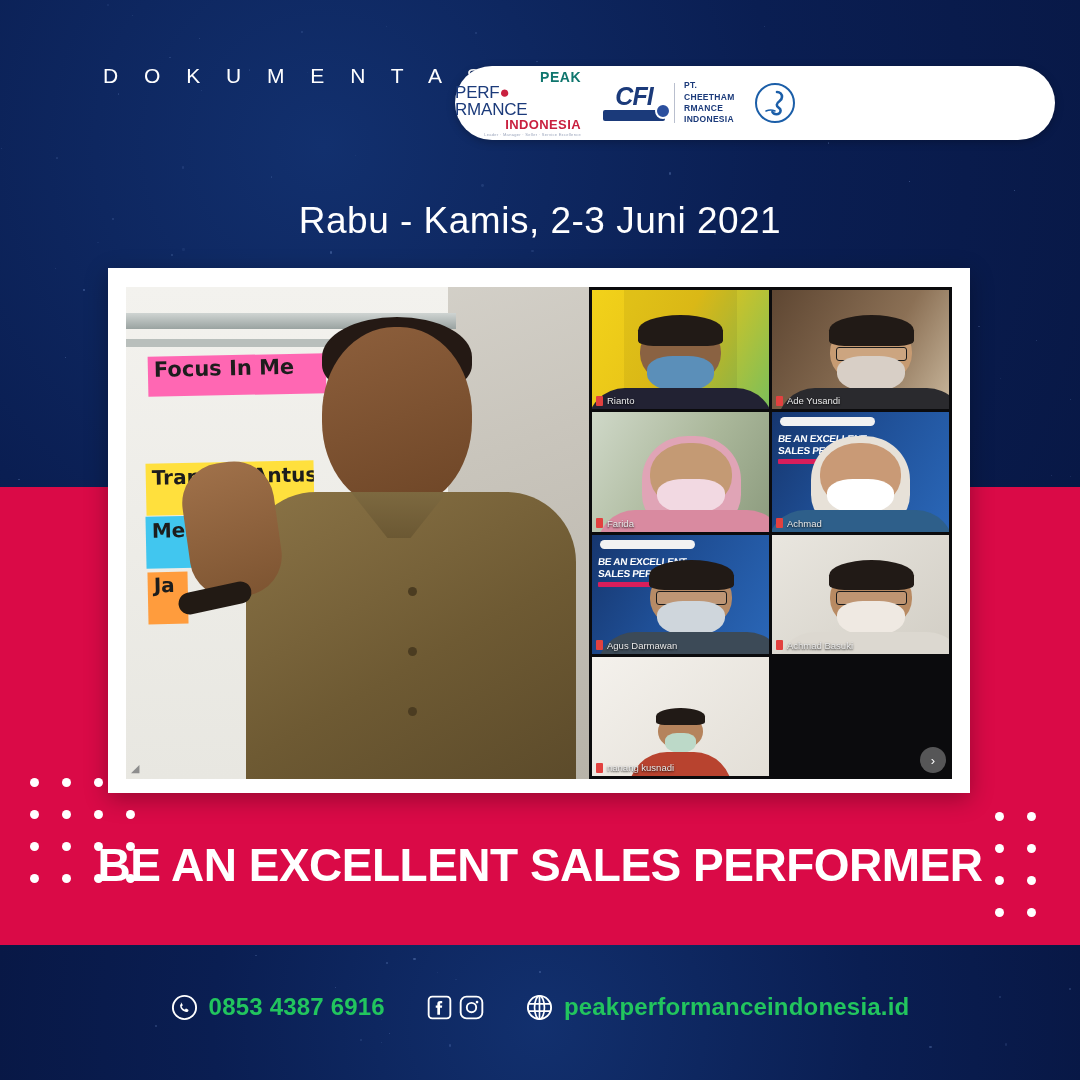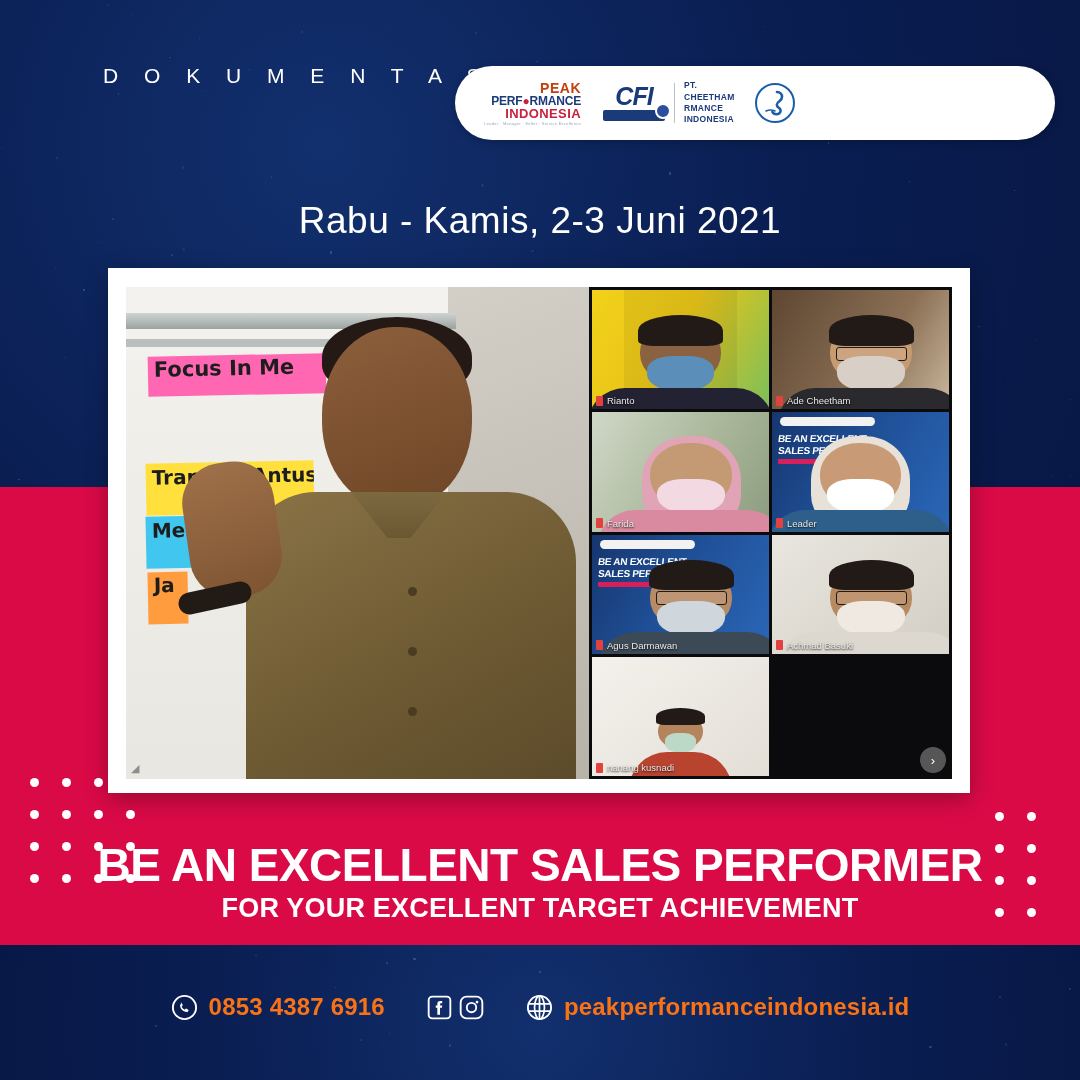--- a/index.html
+++ b/index.html
@@ -23,22 +23,22 @@
     position:absolute;left:103px;top:64px;color:#ffffff;font-size:21px;
     letter-spacing:10px;font-weight:400;
   }
   .logobar{
     position:absolute;left:455px;top:66px;width:600px;height:74px;
     background:#ffffff;border-radius:37px;display:flex;align-items:center;
     box-shadow:0 2px 8px rgba(0,0,0,.25);
   }
   .logo-pp{width:130px;display:flex;flex-direction:column;align-items:flex-end;
     padding-right:4px;line-height:1;}
-  .pp-l1{color:#c2410c;font-size:14px;font-weight:700;letter-spacing:.5px;}
-  .pp-l2{color:#1b3a7a;font-size:12px;font-weight:700;letter-spacing:-.2px;}
+  .pp-l1{color:#0f766e;font-size:14px;font-weight:700;letter-spacing:.5px;}
+  .pp-l2{color:#1b3a7a;font-size:17px;font-weight:400;letter-spacing:-.2px;}
   .pp-l3{color:#c9203f;font-size:13px;font-weight:700;letter-spacing:.4px;}
   .pp-l4{color:#9aa4bb;font-size:4px;letter-spacing:.3px;margin-top:2px;}
   .pp-o{display:inline-block;color:#c9203f;}
   .logo-cfi{display:flex;align-items:center;gap:9px;margin-left:18px;}
   .cfi-mark{display:flex;flex-direction:column;align-items:center;}
   .cfi-word{font-size:25px;font-weight:700;font-style:italic;color:#1b3a7a;
     letter-spacing:-1px;line-height:.9;position:relative;}
   .cfi-bar{width:62px;height:11px;background:#1b3a7a;border-radius:2px;margin-top:2px;
     position:relative;}
   .cfi-ball{position:absolute;right:-6px;top:-7px;width:16px;height:16px;border-radius:50%;
@@ -119,21 +119,21 @@
 
   
   .ban1{position:absolute;left:0;top:838px;width:1080px;text-align:center;color:#fff;
     font-size:46px;font-weight:700;letter-spacing:-.5px;
     font-family:"Liberation Sans", sans-serif;}
   .ban2{position:absolute;left:0;top:893px;width:1080px;text-align:center;color:#fff;
     font-size:27px;font-weight:700;letter-spacing:.2px;}
 
   
   .footer{position:absolute;left:0;top:993px;width:1080px;display:flex;justify-content:center;
-    align-items:center;gap:42px;color:#f97316;}
+    align-items:center;gap:42px;color:#22c55e;}
   .fitem{display:flex;align-items:center;gap:11px;font-size:24px;font-weight:700;letter-spacing:.2px;}
   .ic{flex:none;display:flex;align-items:center;justify-content:center;}
   .ic svg{display:block;}
 </style>
 </head>
 <body>
 
 <div class="stage">
 
   <div class="band-top"></div>
@@ -315,21 +315,21 @@
           </div>
           <div class="tile">
             <div class="pfill" style="background:linear-gradient(120deg,#5e4632 0%,#8b7055 60%,#c9b79c 100%)"></div>
             <div class="ava" style="left:33%;top:26%;width:46%;height:54%;background:#c79b72"></div>
             <div class="ava" style="left:32%;top:21%;width:48%;height:25.919999999999998%;background:#211a16;border-radius:50% 50% 18% 18%"></div>
             <div style="position:absolute;left:36%;top:47.6%;width:40%;height:11.88%;border:1.6px solid #1b1b1b;border-radius:3px;background:rgba(255,255,255,.10)"></div>
             <div class="mask" style="left:37%;top:55.7%;width:38%;height:29.700000000000003%;background:#d8cfc6"></div>
             <div style="position:absolute;left:3.1000000000000014%;top:82%;width:105.8%;height:60%;background:#2a2a2e;border-radius:38px 38px 0 0"></div>
             <div class="nm">
               <span class="micon"></span>
-              <span>Ade Cheetham</span>
+              <span>Ade Yusandi</span>
             </div>
           </div>
           <div class="tile">
             <div class="pfill" style="background:linear-gradient(120deg,#cfd8c8 0%,#aab79a 55%,#8c9b7e 100%)"></div>
             <div class="ava" style="left:28%;top:20%;width:56%;height:80%;background:#e0a4b6;border-radius:46% 46% 38% 38%"></div>
             <div class="ava" style="left:33%;top:26%;width:46%;height:54%;background:#c49a74"></div>
             <div class="mask" style="left:37%;top:55.7%;width:38%;height:29.700000000000003%;background:#f2d9e2"></div>
             <div style="position:absolute;left:3.1000000000000014%;top:82%;width:105.8%;height:60%;background:#d98aa0;border-radius:38px 38px 0 0"></div>
             <div class="nm">
               <span class="micon"></span>
@@ -342,21 +342,21 @@
               <span class="vt1">BE AN EXCELLENT</span>
               <span class="vt2">SALES PERFORMER</span>
               <span class="vt3"></span>
             </div>
             <div class="ava" style="left:22%;top:20%;width:56%;height:80%;background:#e7e1d8;border-radius:46% 46% 38% 38%"></div>
             <div class="ava" style="left:27%;top:26%;width:46%;height:54%;background:#c99a76"></div>
             <div class="mask" style="left:31%;top:55.7%;width:38%;height:29.700000000000003%;background:#ffffff"></div>
             <div style="position:absolute;left:-2.8999999999999986%;top:82%;width:105.8%;height:60%;background:#2e5f8a;border-radius:38px 38px 0 0"></div>
             <div class="nm">
               <span class="micon"></span>
-              <span>Leader</span>
+              <span>Achmad</span>
             </div>
           </div>
           <div class="tile">
             <div class="vbg">
               <span class="vbar"></span>
               <span class="vt1">BE AN EXCELLENT</span>
               <span class="vt2">SALES PERFORMER</span>
               <span class="vt3"></span>
             </div>
             <div class="ava" style="left:33%;top:26%;width:46%;height:54%;background:#b78b66"></div>
@@ -421,21 +421,20 @@
       <b style="left: 32px; top: 0px;"></b>
       <b style="left: 0px; top: 32px;"></b>
       <b style="left: 32px; top: 32px;"></b>
       <b style="left: 0px; top: 64px;"></b>
       <b style="left: 32px; top: 64px;"></b>
       <b style="left: 0px; top: 96px;"></b>
       <b style="left: 32px; top: 96px;"></b>
     </div>
 
   <div class="ban1">BE AN EXCELLENT SALES PERFORMER</div>
-  <div class="ban2">FOR YOUR EXCELLENT TARGET ACHIEVEMENT</div>
 
   <div class="footer">
 
     <div class="fitem">
       <span class="ic">
         <svg width="27" height="27" viewBox="0 0 24 24" aria-hidden="true">
           <circle cx="12" cy="12" r="10.3" fill="none" stroke="#fff" stroke-width="1.7"></circle>
           <path d="M8.6 7.9c.4-.1.8 0 1 .4l.7 1.3c.2.3.1.6-.1.8l-.5.5c-.2.2-.2.4-.1.6.5 1 1.3 1.8 2.3 2.3.2.1.4.1.6-.1l.5-.5c.2-.2.5-.3.8-.1l1.3.7c.4.2.5.6.4 1-.2.7-.9 1.2-1.7 1.2-2.9 0-5.7-2.8-5.7-5.7 0-.8.5-1.5 1.2-1.7z" fill="#fff"></path>
         </svg>
       </span>

